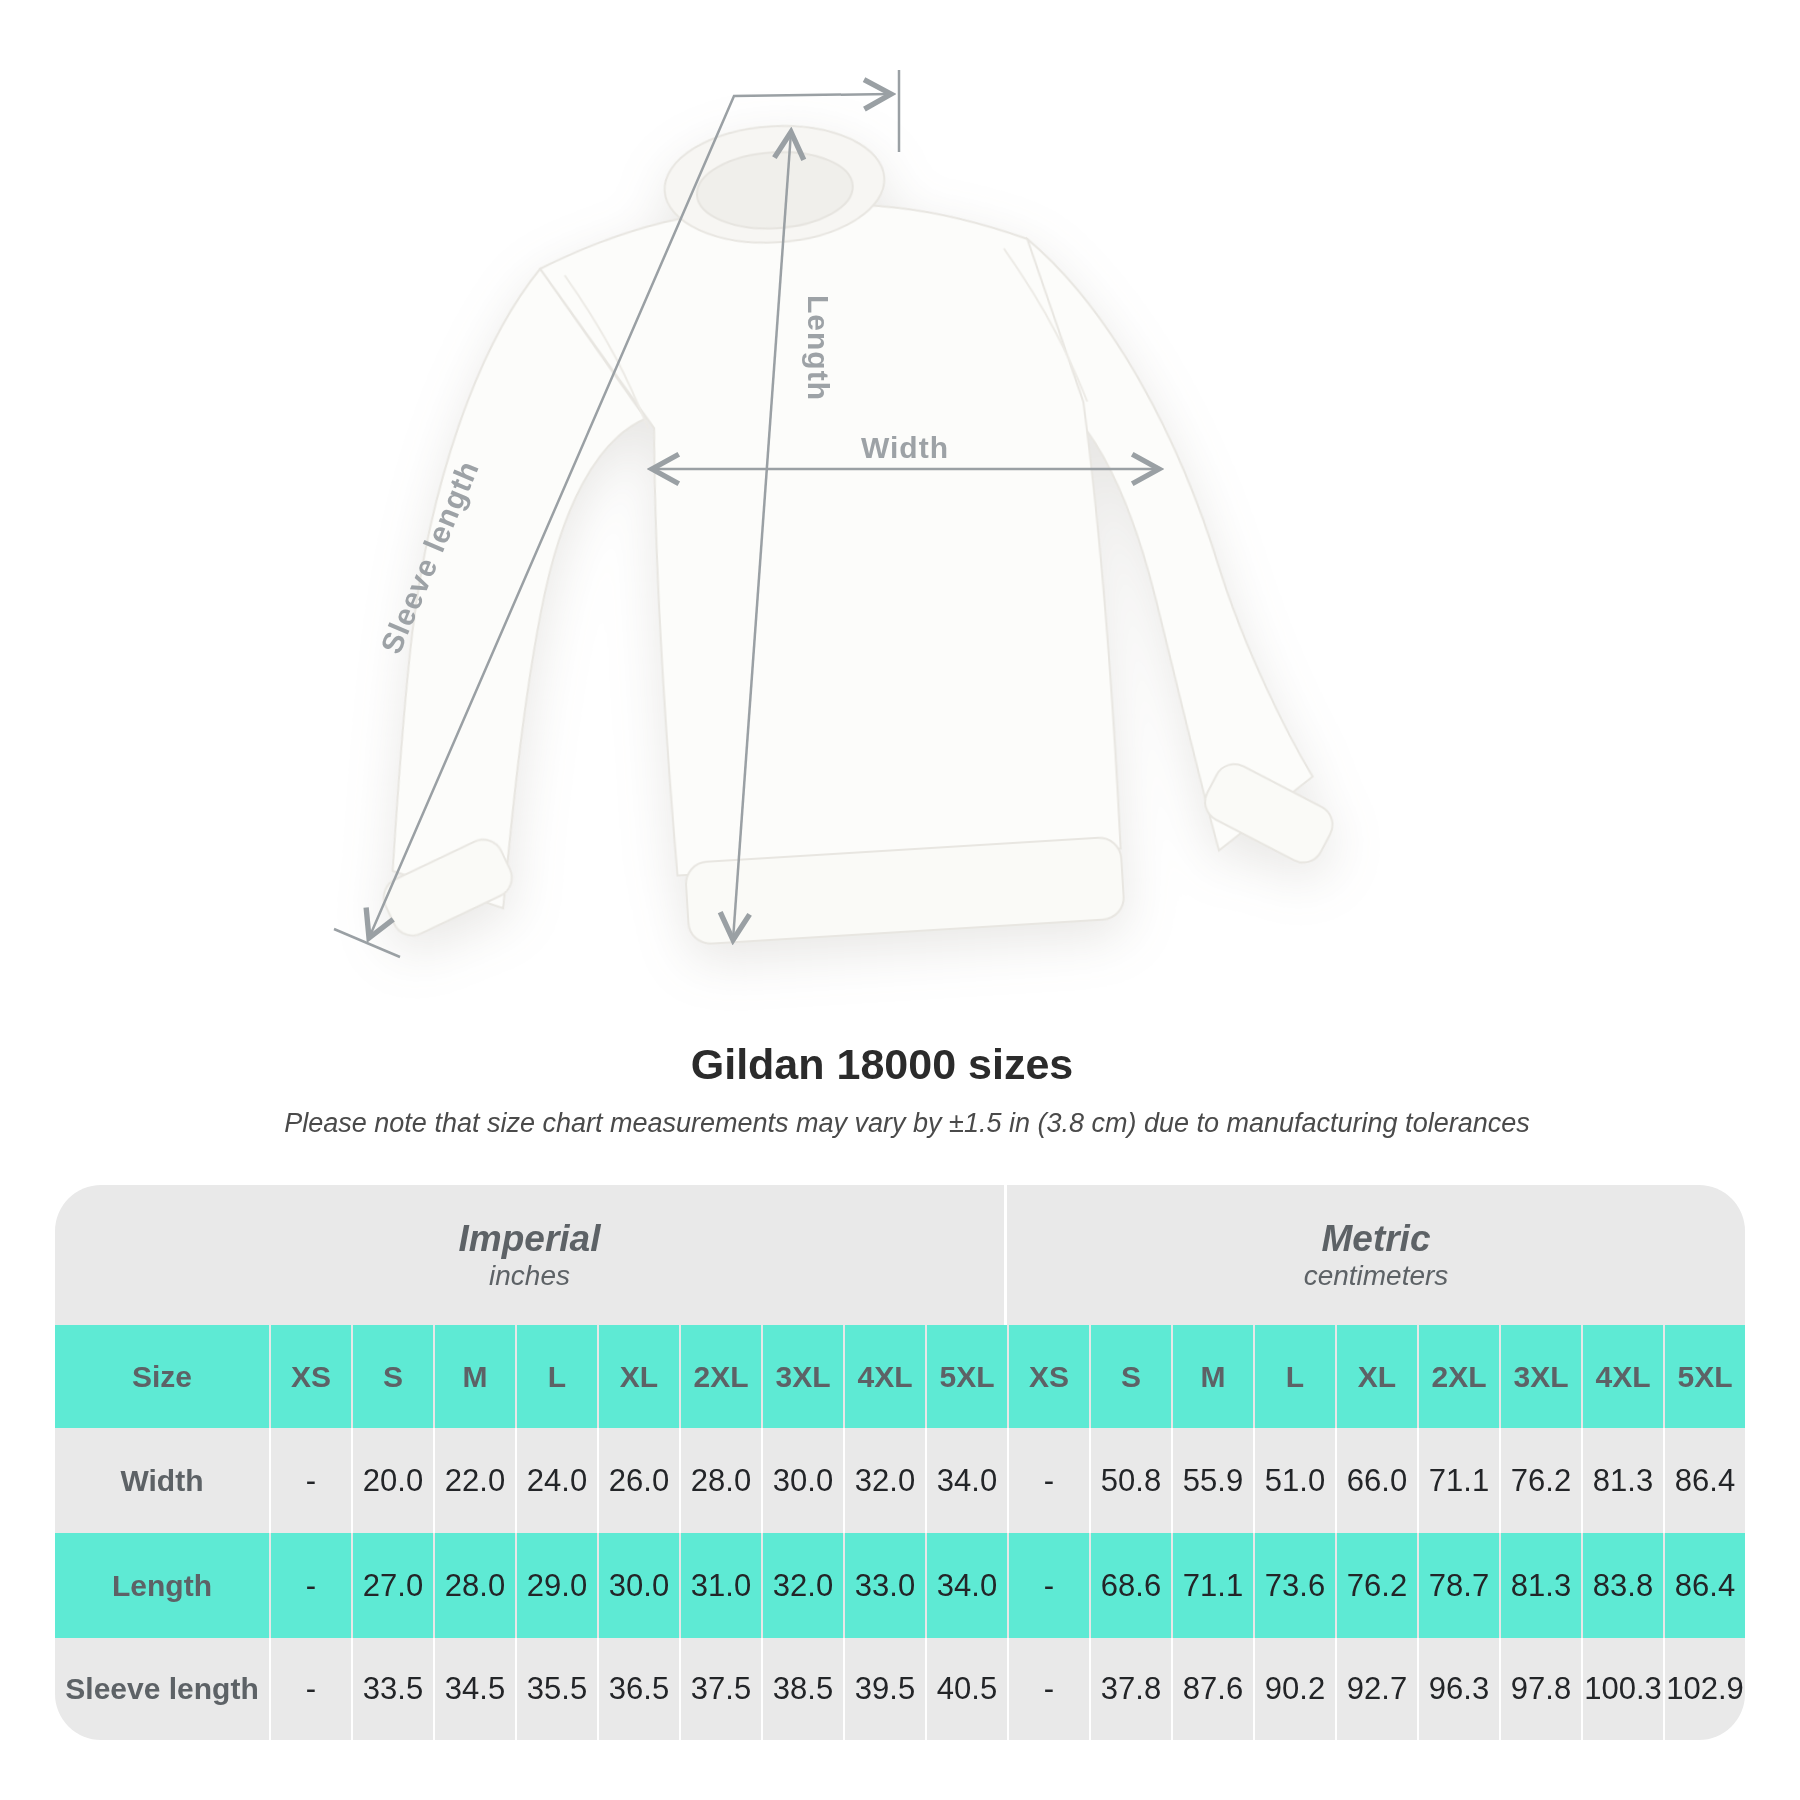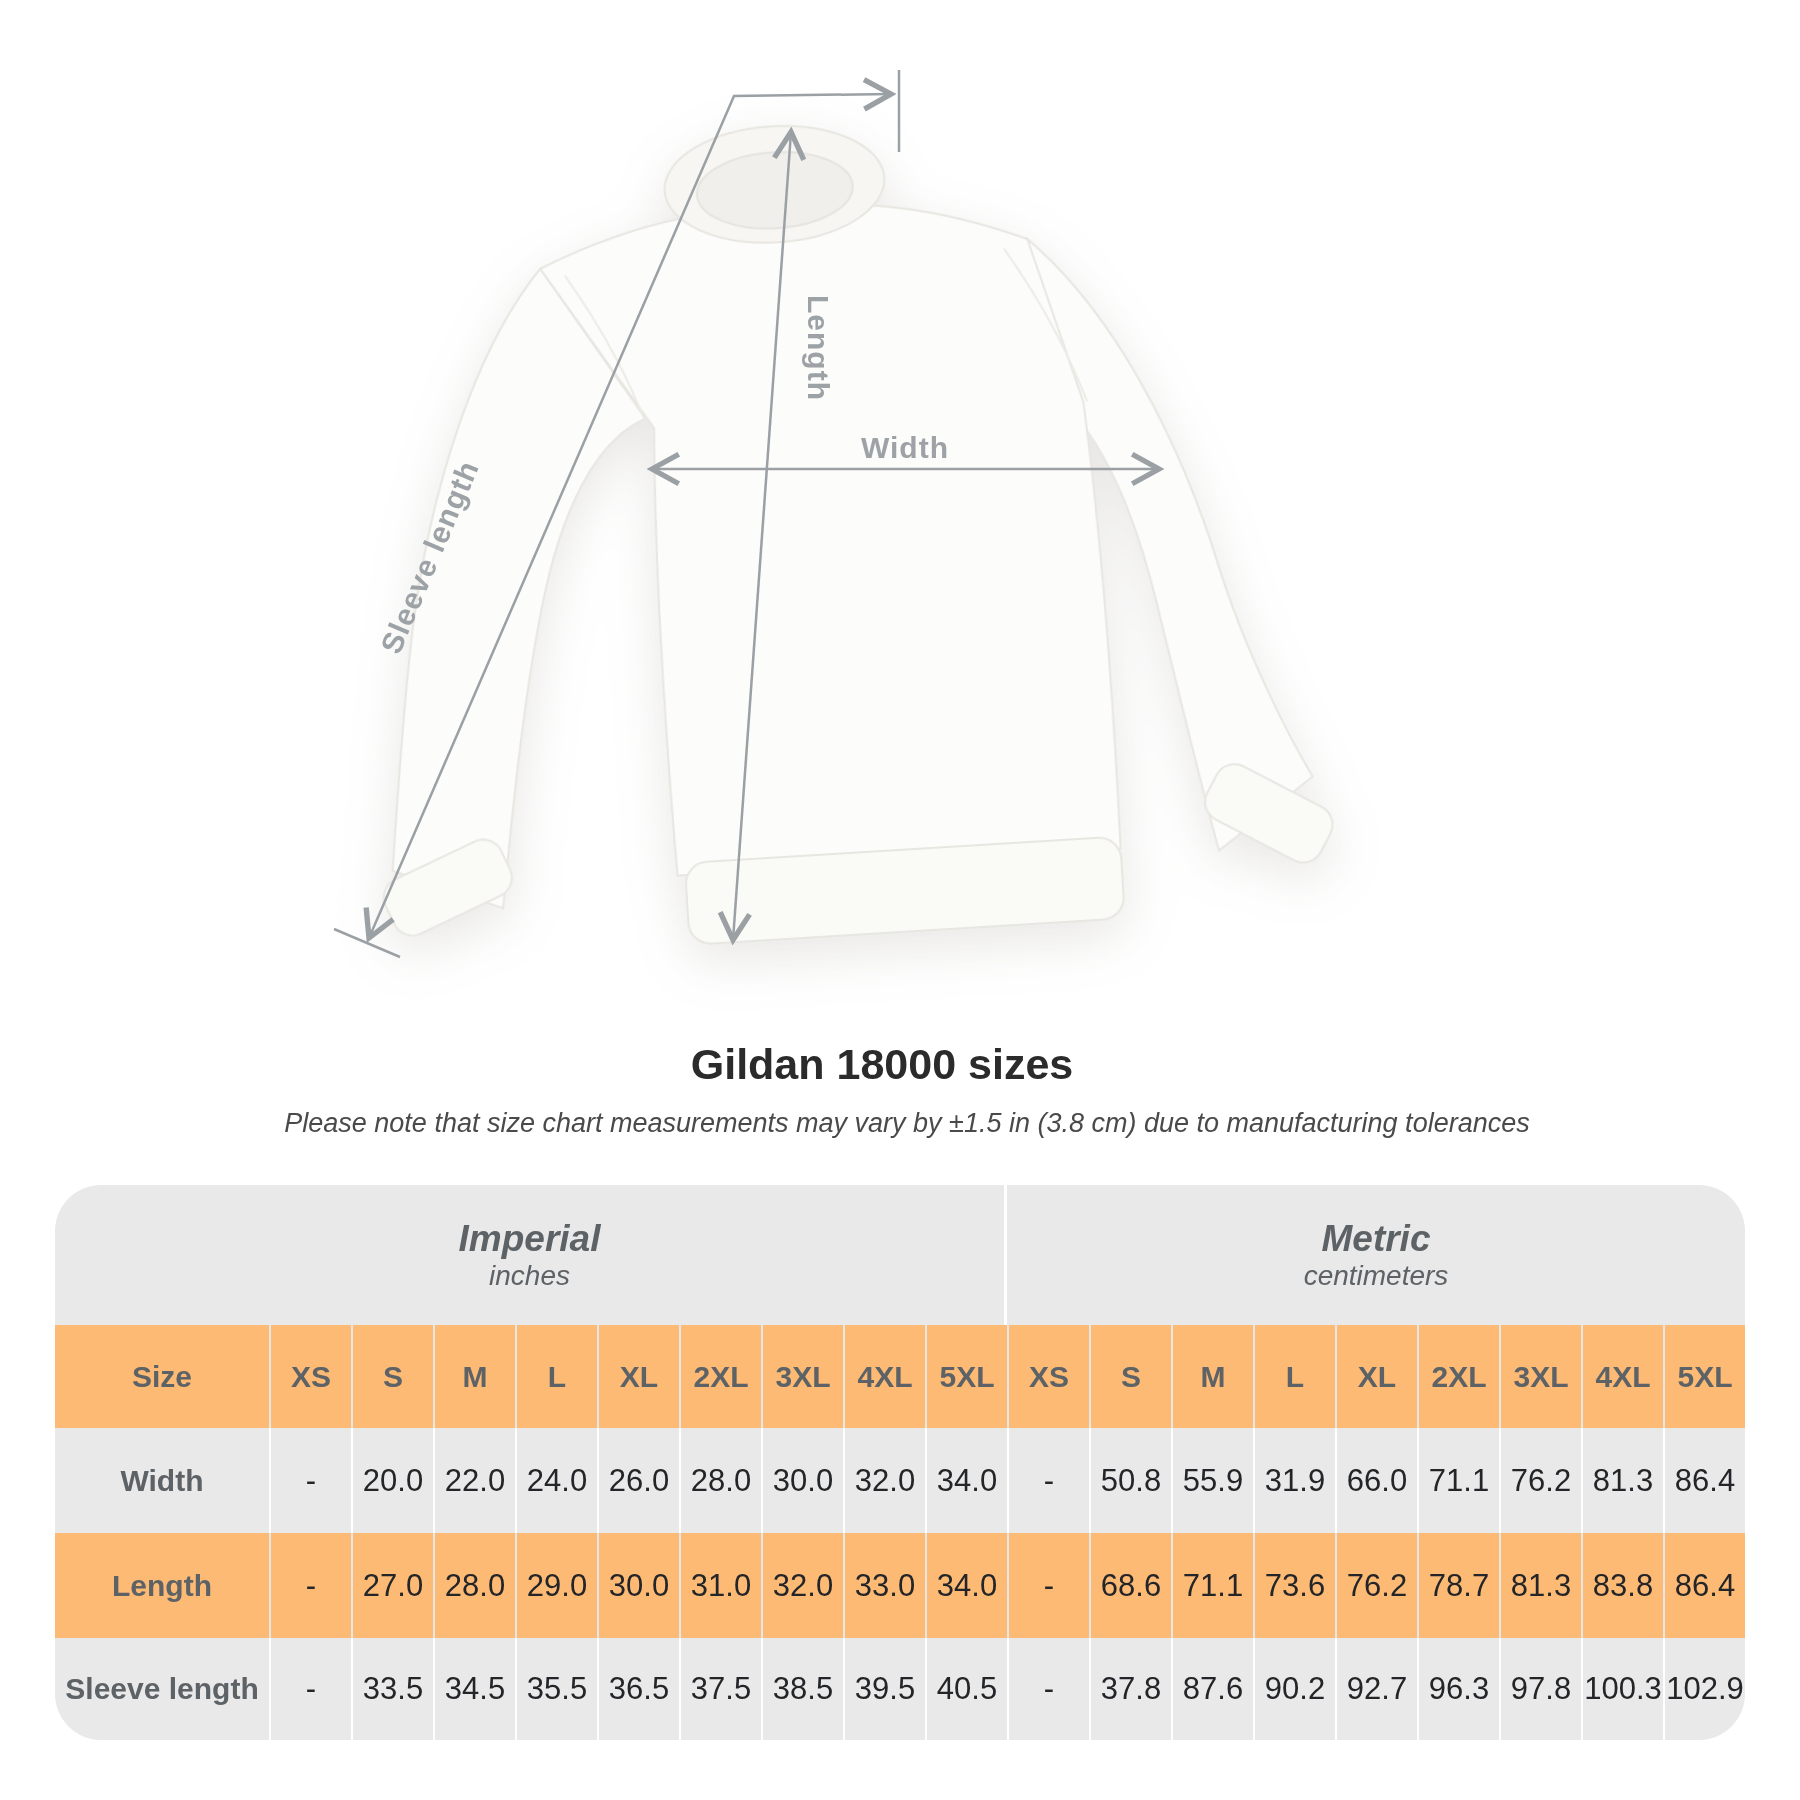--- a/index.html
+++ b/index.html
@@ -27,21 +27,21 @@
               display:grid;grid-template-columns:214px repeat(18,1fr);
               grid-template-rows:140px 103px 105px 105px 102px;
               border-radius:46px;overflow:hidden;}
   .unit-head{background:#e9e9e9;display:flex;flex-direction:column;align-items:center;
              justify-content:center;}
   .uh-imperial{grid-column:1/11;border-right:3px solid #ffffff;}
   .uh-metric{grid-column:11/20;}
   .uh-name{font-size:37px;font-weight:700;font-style:italic;color:#5d6266;}
   .uh-unit{font-size:28px;font-style:italic;color:#5d6266;}
   .cell{display:flex;align-items:center;justify-content:center;}
-  .w{background:#fdba74;border-left:2px solid #e7e7e7;}
+  .w{background:#5eead4;border-left:2px solid #e7e7e7;}
   .g{background:#e9e9e9;border-left:2px solid #ffffff;}
   .first{border-left:none;}
   .ch{font-size:30px;font-weight:700;color:#5d6266;}
   .rl{font-size:30px;font-weight:700;color:#5d6266;}
   .v{font-size:31px;font-weight:400;color:#232528;}
 </style>
 </head>
 <body>
 
 <div id="diagram">
@@ -131,21 +131,21 @@
     <div class="cell v g">22.0</div>
     <div class="cell v g">24.0</div>
     <div class="cell v g">26.0</div>
     <div class="cell v g">28.0</div>
     <div class="cell v g">30.0</div>
     <div class="cell v g">32.0</div>
     <div class="cell v g">34.0</div>
     <div class="cell v g">-</div>
     <div class="cell v g">50.8</div>
     <div class="cell v g">55.9</div>
-    <div class="cell v g">31.9</div>
+    <div class="cell v g">51.0</div>
     <div class="cell v g">66.0</div>
     <div class="cell v g">71.1</div>
     <div class="cell v g">76.2</div>
     <div class="cell v g">81.3</div>
     <div class="cell v g">86.4</div>
     <div class="cell rl w first">Length</div>
     <div class="cell v w">-</div>
     <div class="cell v w">27.0</div>
     <div class="cell v w">28.0</div>
     <div class="cell v w">29.0</div>

